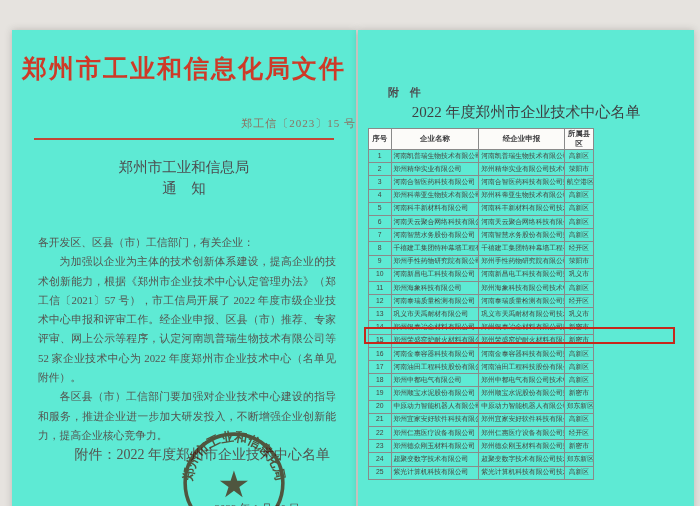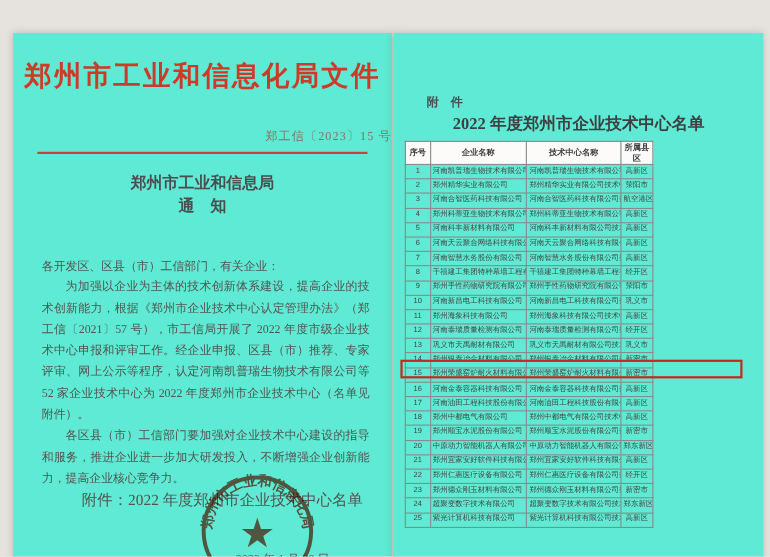--- a/index.html
+++ b/index.html
@@ -10,37 +10,37 @@
   .page-right{left:358px;top:5px;width:336px;height:494px;}
 
   
   .doc-header{position:absolute;top:22px;left:0;right:0;text-align:center;
     font-size:25px;font-weight:bold;color:#ce3a28;letter-spacing:2px;}
   .doc-number{position:absolute;top:86px;left:0;right:0;text-align:right;
     font-size:11px;color:#8d6f60;letter-spacing:1px;}
   .red-rule{position:absolute;top:108px;left:22px;right:22px;height:2px;
     background:#c24536;}
   .doc-title{position:absolute;top:127px;left:14px;right:14px;text-align:center;
-    font-size:14.5px;font-weight:bold;color:#4d4d50;line-height:21px;}
+    font-size:14.5px;font-weight:normal;color:#4d4d50;line-height:21px;}
   .doc-body{position:absolute;top:203px;left:26px;right:20px;
     font-size:10.8px;color:#55534f;line-height:19.3px;text-align:justify;}
   .doc-body p{margin:0;text-indent:2em;}
   .doc-body p.no-indent{text-indent:0;}
   .attachment-note{position:absolute;top:416px;left:26px;right:20px;
     font-size:14px;color:#55534f;text-indent:2.6em;}
   .doc-date{position:absolute;top:471px;left:180px;width:130px;text-align:center;
     font-size:11px;color:#55514e;z-index:1;}
   .seal{position:absolute;top:397px;left:166px;width:112px;height:112px;
     z-index:2;opacity:.88;mix-blend-mode:multiply;}
 
   
   .att-label{position:absolute;top:55px;left:30px;font-size:11px;font-weight:bold;
     color:#4d4d50;letter-spacing:4px;}
   .table-title{position:absolute;top:73px;left:0;right:0;text-align:center;
-    font-size:15px;font-weight:bold;color:#3f3f42;}
+    font-size:15px;font-weight:normal;color:#3f3f42;}
   .table-wrap{position:absolute;top:98px;left:10px;width:226px;}
   table.center-table{width:100%;border-collapse:collapse;table-layout:fixed;
     font-family:"Liberation Sans","DejaVu Sans",sans-serif;}
   .center-table th{height:15px;font-size:7.5px;font-weight:bold;color:#3c3c3e;
     border:1px solid #8a8a8a;padding:0 2px;background:#fcfbf9;}
   .center-table td{height:12.2px;font-size:6.8px;color:#46443f;
     border:1px solid #8a8a8a;padding:0 2px;line-height:1;white-space:nowrap;
     overflow:hidden;}
   .center-table td.c-serial,.center-table td.c-district{text-align:center;}
   .center-table td.c-company,.center-table td.c-center{text-align:left;}
@@ -93,21 +93,21 @@
         <colgroup>
           <col class="col-serial">
             <col class="col-company">
           <col class="col-center">
             <col class="col-district">
         </colgroup>
         <thead>
           <tr>
             <th>序号</th>
             <th>企业名称</th>
-            <th>技术中心名称</th>
+            <th>经企业申报</th>
             <th>所属县区</th>
           </tr>
         </thead>
         <tbody>
             <tr>
               <td class="c-serial">1</td>
               <td class="c-company">河南凯普瑞生物技术有限公司</td>
               <td class="c-center">河南凯普瑞生物技术有限公司技术中心</td>
               <td class="c-district">高新区</td>
             </tr>

